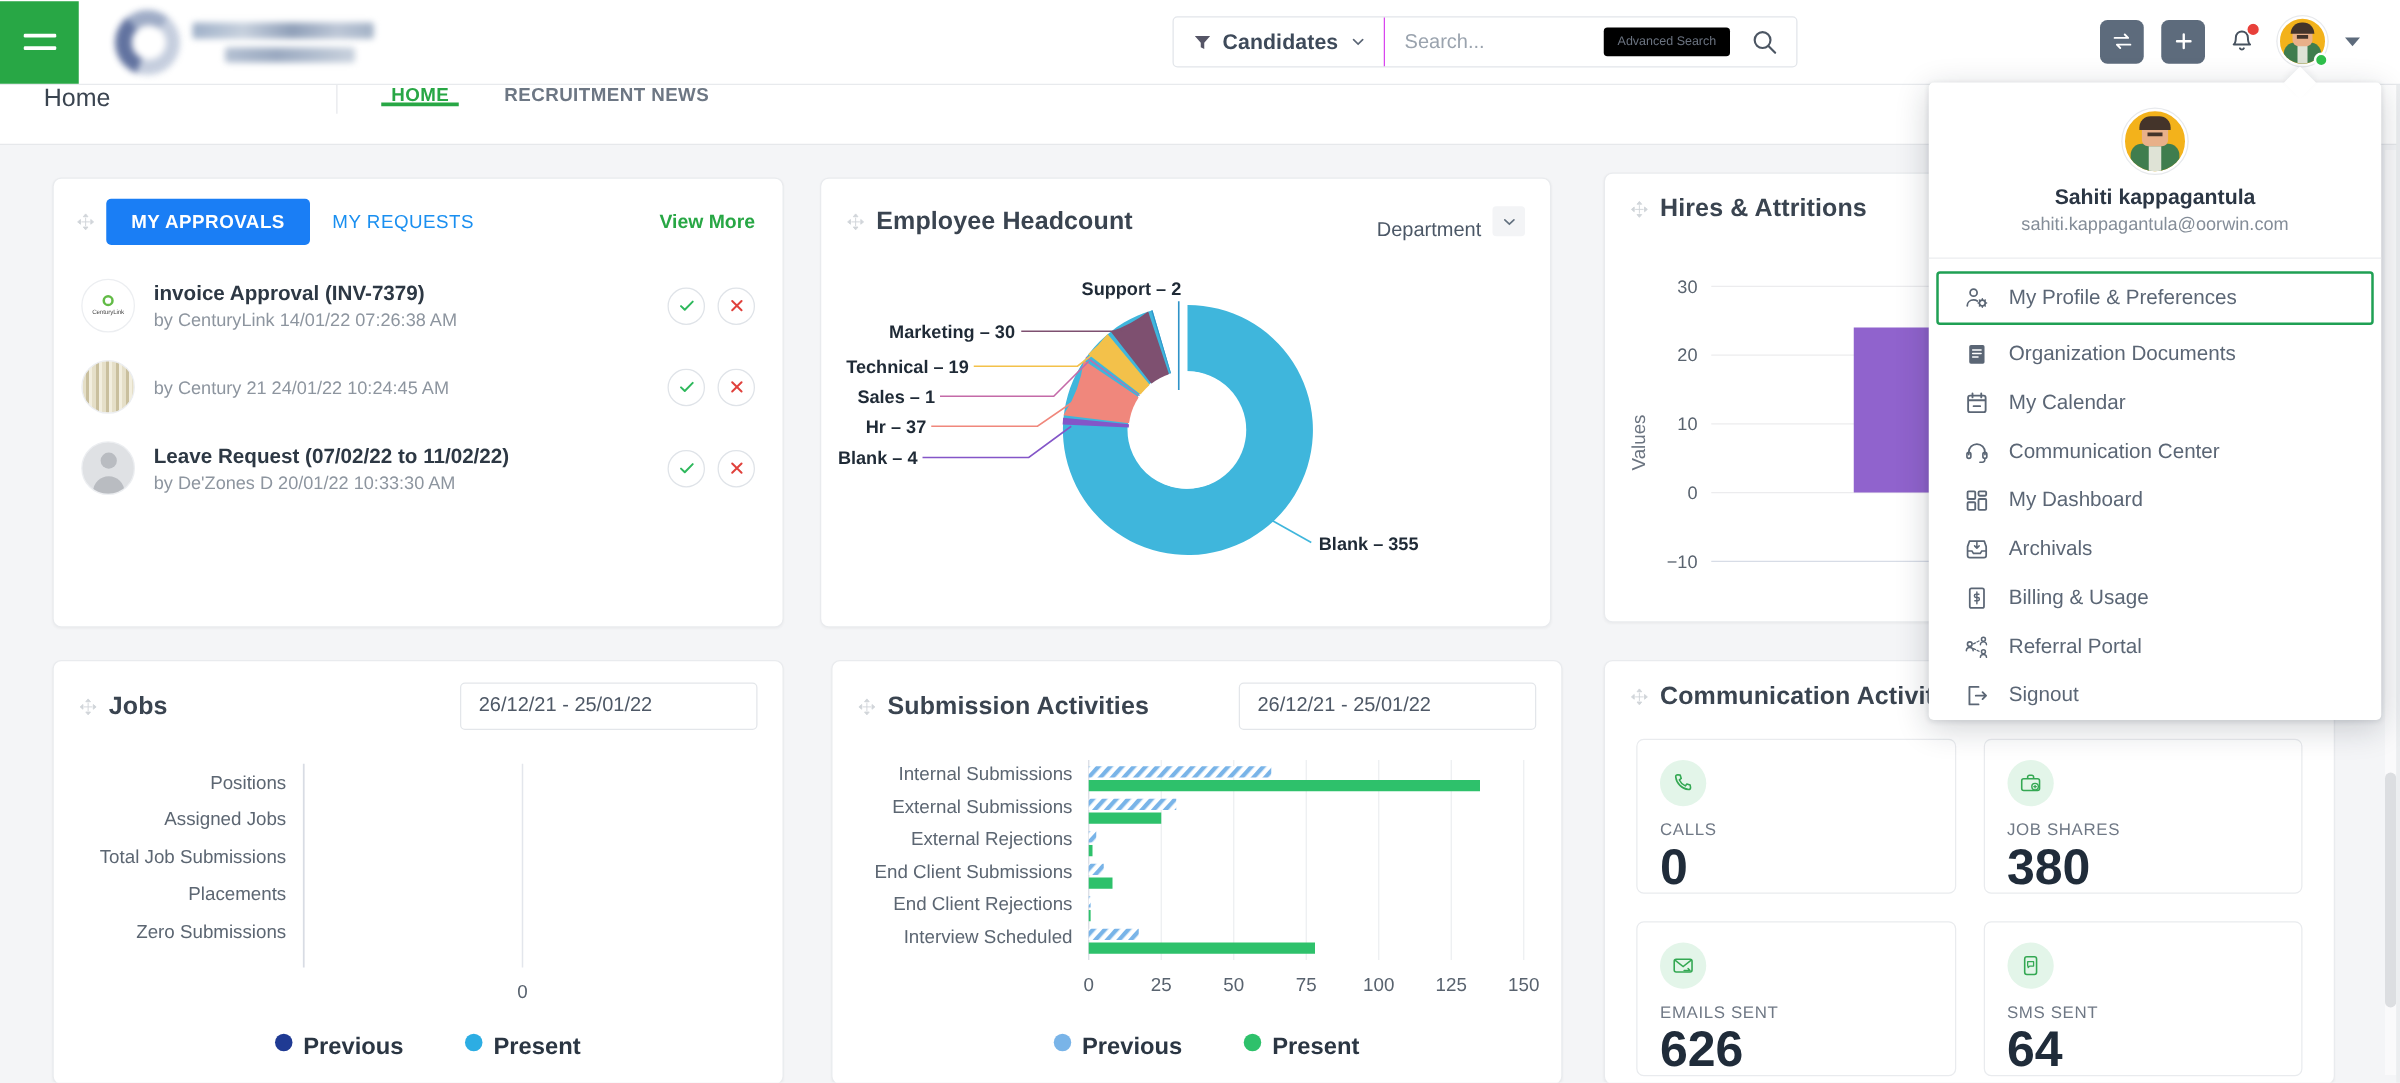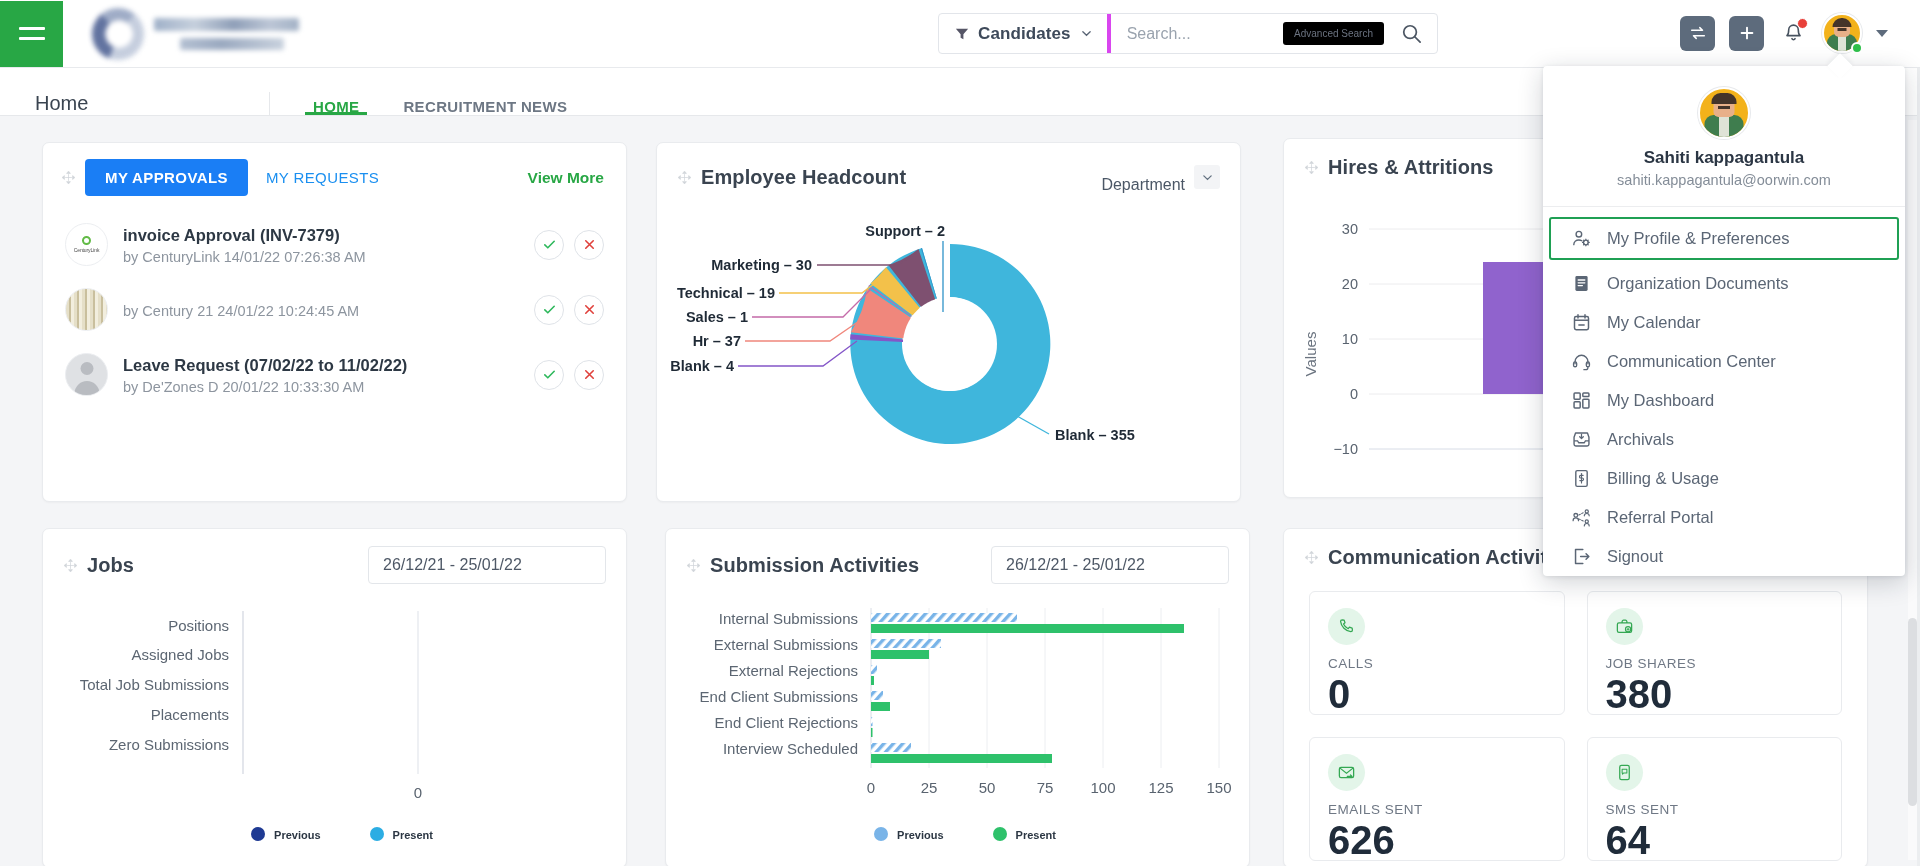--- a/index.html
+++ b/index.html
@@ -48,21 +48,21 @@
   .searchwrap {
     position: absolute; left: 938px; top: 13px;
     width: 500px; height: 41px;
     display: flex; align-items: stretch;
     border: 1px solid #e2e5ea; border-radius: 4px;
     background: #fff;
   }
   .entity-select {
     display: flex; align-items: center; gap: 9px;
     padding: 0 14px 0 16px;
-    border-right: 4px solid #d946ef;
+    border-right: 1px solid #d946ef;
     cursor: pointer; white-space: nowrap;
   }
   .funnel-ico { width: 14px; height: 14px; display:block; }
   .entity-label { font-size: 17px; font-weight: 700; color: #3e4a5a; letter-spacing:.1px; }
   .chev { width: 13px; height: 13px; display:block; }
   .searchbox { flex: 1; display: flex; align-items: center; padding-left: 16px; }
   .searchbox input {
     border: 0; outline: 0; width: 100%;
     font-family: "Liberation Sans", sans-serif;
     font-size: 16px; color: #4a5461; background: transparent;
@@ -97,21 +97,21 @@
   .av-shirt { position:absolute; bottom:0; left:50%; transform:translateX(-50%); width:8px; height:15px; background:#dfe3d6; }
   .online-dot { position: absolute; right: -1px; bottom: -1px; width: 12px; height: 12px; border-radius: 50%; background: #2fc04b; border: 2px solid #fff; }
   .caret-dn { width:0;height:0;border-left:6px solid transparent;border-right:6px solid transparent;border-top:7px solid #5d6b7c; cursor:pointer; }
 
   
   .subnav {
     position: absolute; top: 68px; left: 0;
     width: 1920px; height: 48px;
     background: #ffffff;
     border-bottom: 1px solid #e6e8eb;
-    display: flex; align-items: flex-end;
+    display: flex; align-items: flex-start;
     z-index: 20;
   }
   .page-title { width: 270px; display: flex; align-items: center; padding-left: 35px; font-size: 20px; color: #3a4450; border-right: 1px solid #e6e8eb; }
   .tabs { display: flex; align-items: stretch; padding-left: 35px; gap: 28px; }
   .tab {
     display: flex; align-items: center; padding: 0 8px;
     font-size: 15px; font-weight: 700; letter-spacing: .35px;
     color: #6d7784; cursor: pointer; position: relative;
   }
   .tab.active { color: #28a745; }
@@ -177,21 +177,21 @@
   #card-jobs { left: 42px; top: 412px; width: 585px; height: 340px; }
   #card-subs { left: 665px; top: 412px; width: 585px; height: 340px; }
   #card-comm { left: 1283px; top: 412px; width: 585px; height: 340px; }
   .daterange {
     margin-left: auto; border: 1px solid #e3e6ea; border-radius: 4px;
     font-size: 16px; color: #4e5866; padding: 9px 14px; min-width: 238px;
     background:#fff; cursor: pointer;
   }
 
   .legend { display: flex; justify-content: center; gap: 34px; align-items: center; }
-  .legend-item { display: flex; align-items: flex-end; gap: 9px; font-size: 11px; font-weight: 700; color: #2b3643; padding-left: 15px; }
+  .legend-item { display: flex; align-items: flex-start; gap: 9px; font-size: 19px; font-weight: 700; color: #2b3643; padding-left: 15px; }
   .dot { width: 14px; height: 14px; border-radius: 50%; }
   .tick-txt  { font-size: 14.5px; fill: #59636f; }
 
   
   .comm-grid { display: grid; grid-template-columns: 1fr 1fr; gap: 22px; padding: 22px 25px 0 25px; }
   .tile { border: 1px solid #e9ebee; border-radius: 6px; padding: 16px 18px 20px 18px; height: 124px; }
   .tile-ico {
     width: 37px; height: 37px; border-radius: 50%;
     background: #e3f5e9; display: flex; align-items: center; justify-content: center;
     color: #34a853; margin-bottom: 11px;

